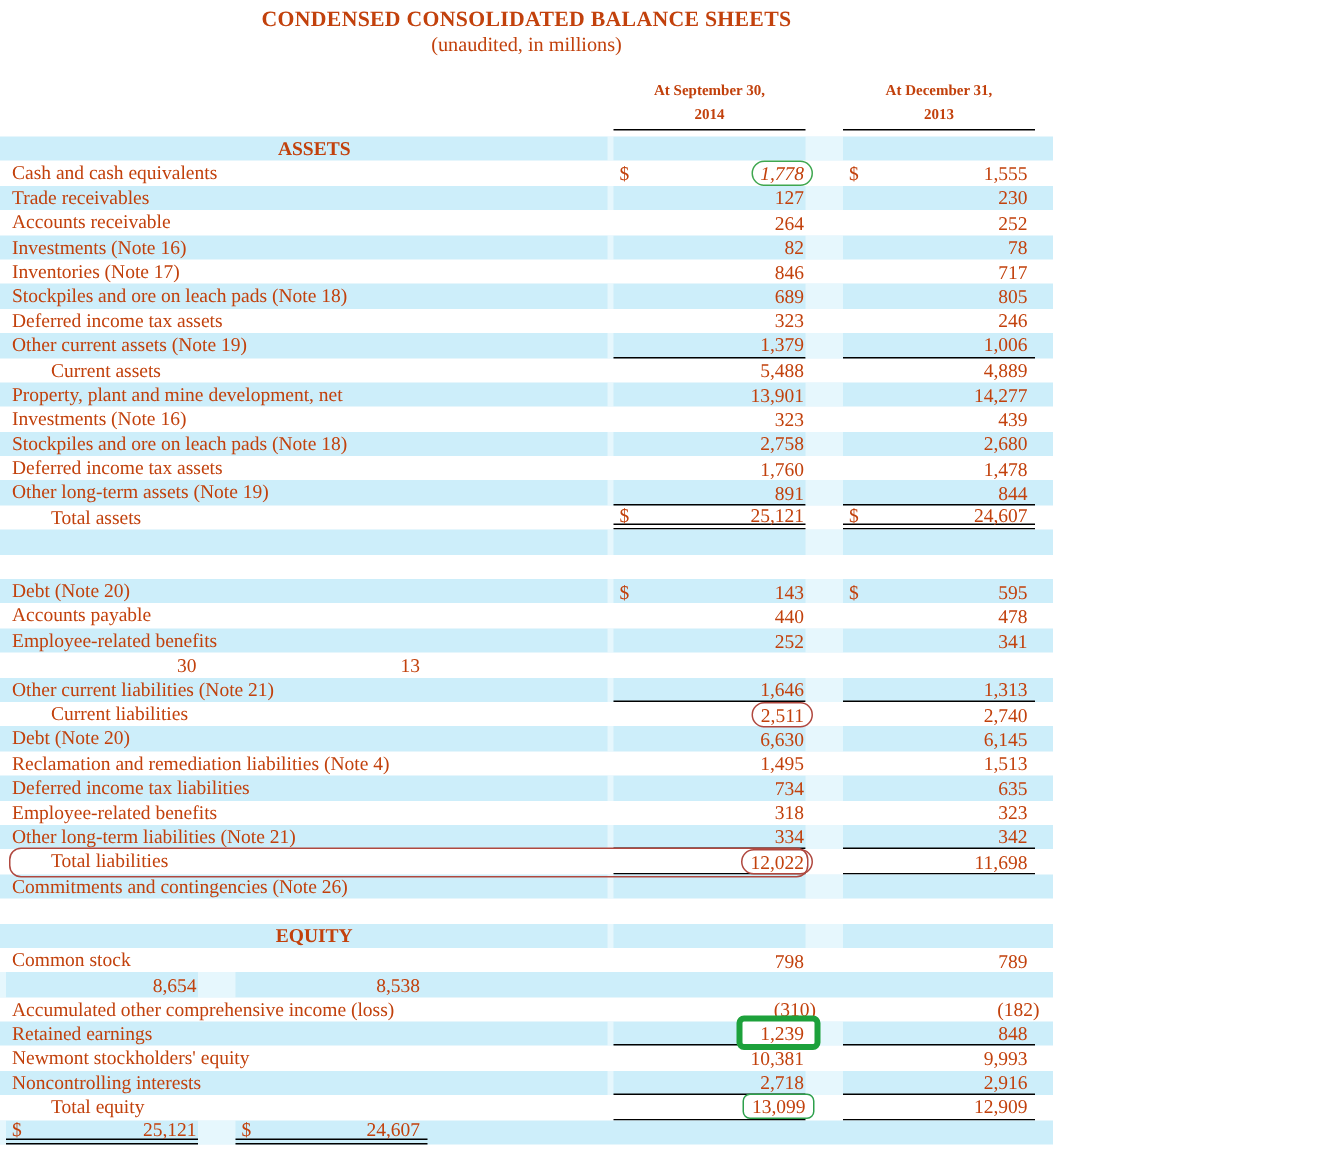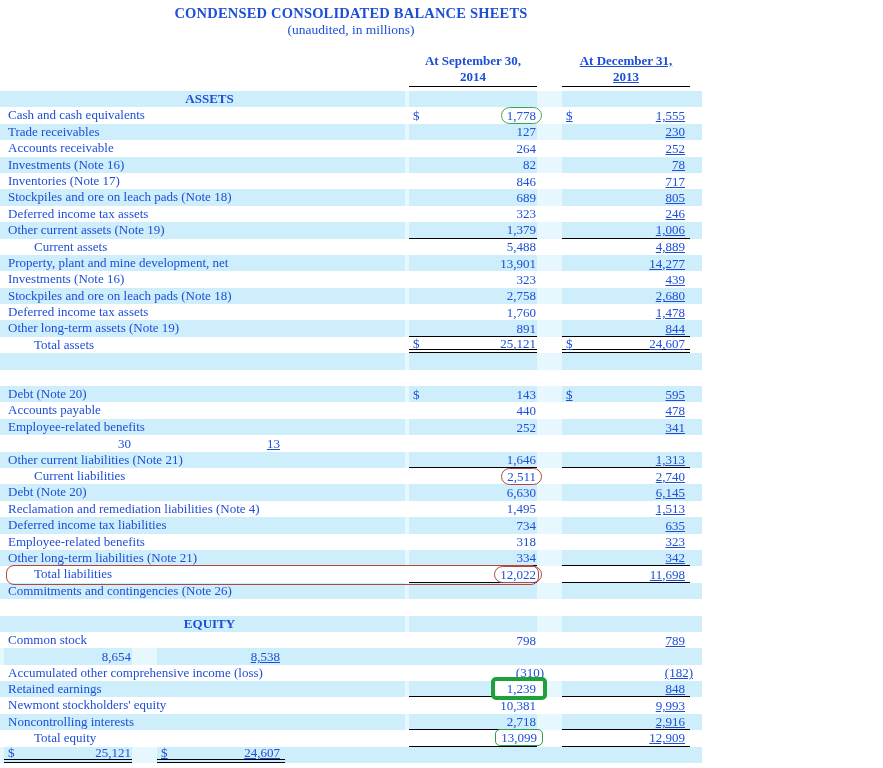--- a/index.html
+++ b/index.html
@@ -1,29 +1,29 @@
 <!DOCTYPE html>
 <html><head>
 <meta charset="utf-8">
 <style>
   * { margin:0; padding:0; box-sizing:border-box; }
   html,body { background:#ffffff; }
   body { width:883px; height:768px; overflow:hidden; }
-  .doc { width:702px; height:768px; font-family:"Liberation Serif", serif; font-size:13px; color:#1d4ed8; }
+  .doc { width:702px; height:768px; font-family:"Liberation Serif", serif; font-size:13px; color:#c2410c; }
 
   .title    { font-weight:bold; font-size:14.5px; text-align:center; padding-top:5px; letter-spacing:.2px; }
   .subtitle { font-weight:normal; font-size:13.5px; text-align:center; }
 
   .col-headers { display:flex; margin-top:15px; align-items:flex-end; }
-  .chead { font-weight:bold; font-size:13px; text-align:center; line-height:16px;
+  .chead { font-weight:bold; font-size:10px; text-align:center; line-height:16px;
            border-bottom:1px solid #000; padding-bottom:1px; }
   .label-spacer { flex:1 1 auto; }
 
   .c1 { width:128px; flex:none; }
-  .c2 { width:128px; flex:none;text-decoration:underline; }
+  .c2 { width:128px; flex:none; }
   .seam { width:4px;  flex:none; }
   .gap  { width:25px; flex:none; }
   .edge { width:12px; flex:none; }
 
   .table { margin-top:4px; }
   .row { display:flex; height:16.4px; position:relative; }
   .row.blue { background:#cdeefa; }
   .row.blue > .seam, .row.blue > .gap { background:rgba(255,255,255,.5); }
 
   .label { flex:1 1 auto; padding-left:8px; line-height:16.4px; white-space:nowrap; overflow:hidden; }
@@ -35,21 +35,21 @@
   .vcol.c1 { padding-right:1px; }
   .vcol.c2 { padding-right:5px; }
   .dollar { padding-left:4px; }
 
   .u-single { border-bottom:1px solid #000; }
   .u-double { border-bottom:4px double #000; }
 
   .val { white-space:nowrap; position:relative; }
   .hang { margin-right:-8px; }
 
-  .ann-green-oval  { border:1.5px solid #3fa74f; border-radius:9px; padding:0 5px; margin:-2px -6px -2px 0; z-index:2; }
+  .ann-green-oval  { border:1.5px solid #3fa74f; border-radius:9px; padding:0 5px; margin:-2px -6px -2px 0; z-index:2;font-style:italic; }
   .ann-red-oval    { border:1.5px solid #b0483f; border-radius:9px; padding:0 5px; margin:-2px -6px -2px 0; z-index:2;text-align:center; }
   .ann-green-box   { border:1.5px solid #2da04b; border-radius:5px; padding:0 5px; margin:-2px -7px -2px 0; z-index:2; }
   .ann-green-thick { border:4px solid #1da13b; border-radius:5px; background:#fff;
                      padding:0 7px 0 12px; margin:-4px -11px -4px 0; z-index:2; }
   .row-red-box { position:absolute; left:6px; right:163px; top:-1px; bottom:-2px;
                  border:1.5px solid #b0483f; border-radius:8px; pointer-events:none; z-index:1; }
 </style>
 </head>
 <body>
 

